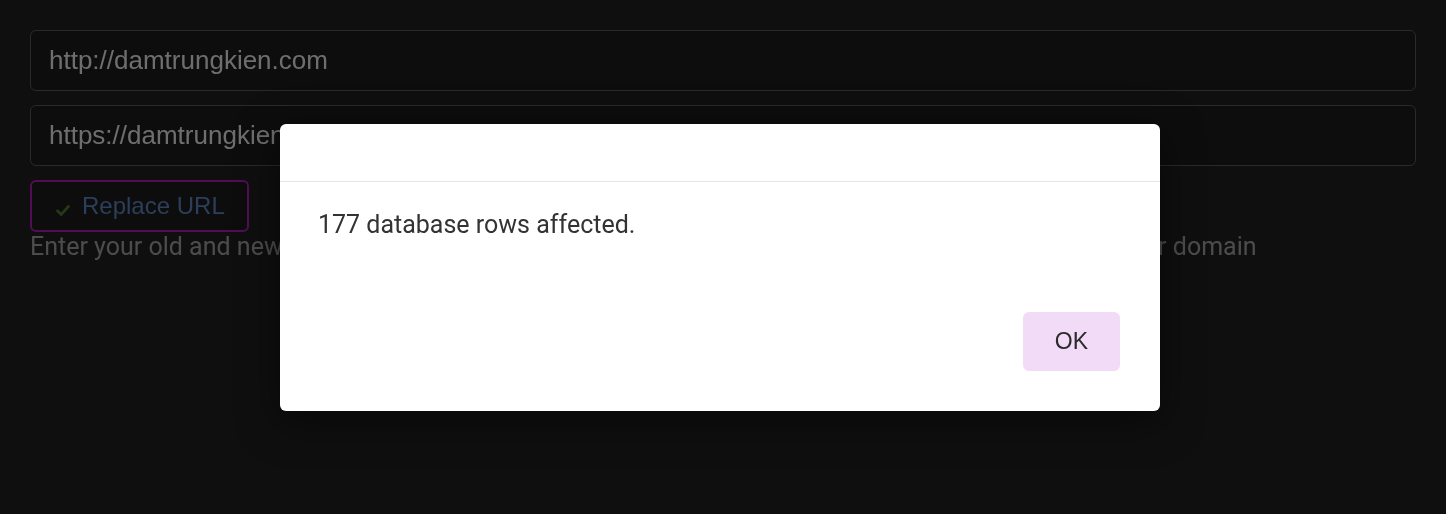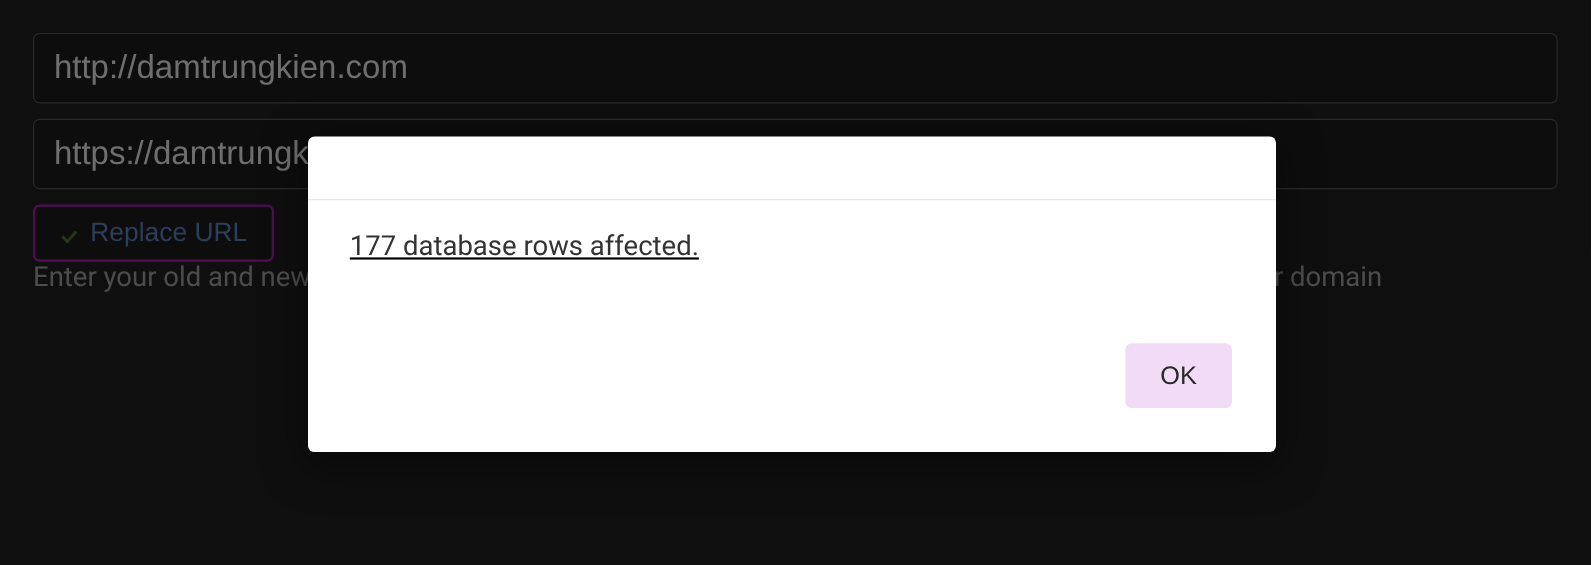--- a/index.html
+++ b/index.html
@@ -14,21 +14,21 @@
       height: 514px;
       position: relative;
       overflow: hidden;
     }
     .background-content {
       padding: 30px;
     }
     .input-field {
       width: 100%;
       padding: 14px 18px;
-      font-size: 30px;
+      font-size: 26px;
       background: #1a1a1a;
       border: 1px solid #555;
       border-radius: 6px;
       color: #ddd;
       margin-bottom: 14px;
       outline: none;
     }
     .replace-button {
       display: inline-flex;
       align-items: center;
@@ -75,21 +75,20 @@
       z-index: 20;
       overflow: hidden;
     }
     .dialog-header {
       height: 58px;
       border-bottom: 1px solid #e5e5e5;
     }
     .dialog-body {
       padding: 28px 38px 0 38px;
       min-height: 110px;
-      text-decoration: underline;
     }
     .dialog-message {
       font-size: 25px;
       color: #333;
     }
     .dialog-footer {
       padding: 20px 40px 40px 40px;
       display: flex;
       justify-content: flex-end;
     }

